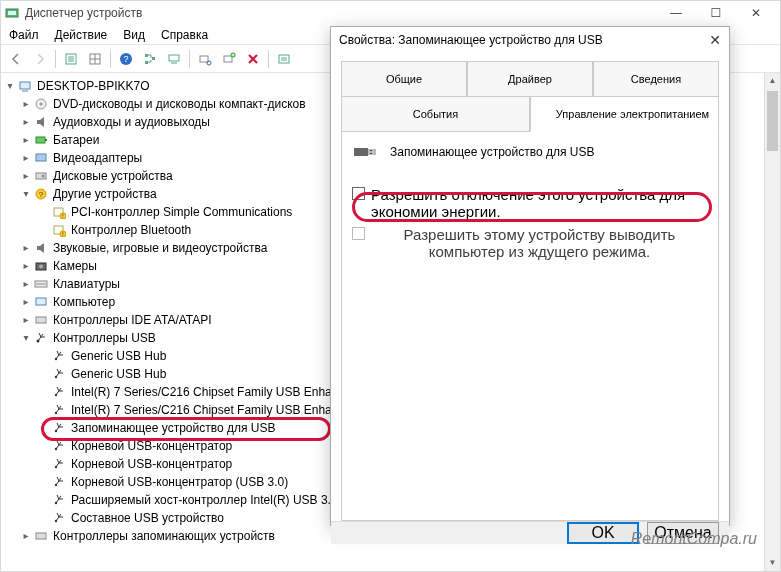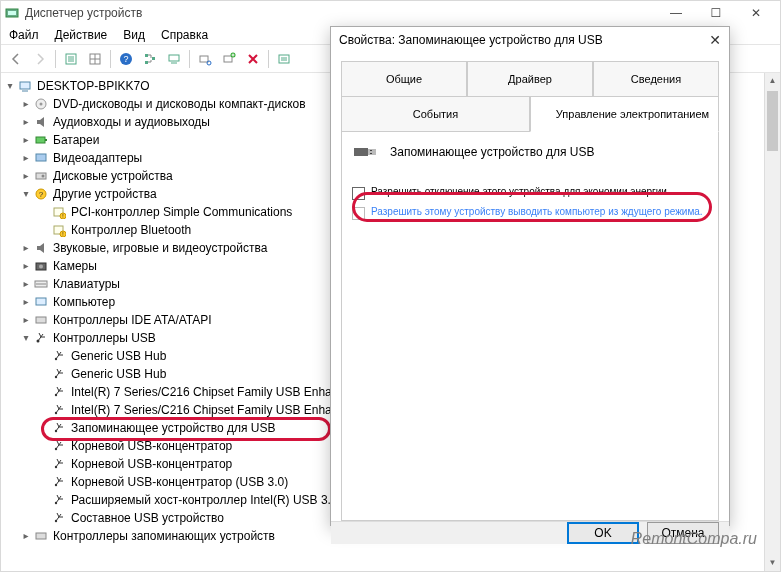--- a/index.html
+++ b/index.html
@@ -34,27 +34,27 @@
 .dlg-title { height: 26px; display: flex; align-items: center; padding: 9px 8px; font-size: 12px; }
 .dlg-title .close { margin-left: auto; font-size: 14px; color: #333; }
 .dlg-body { flex: 1; padding: 8px 10px 0; position: relative; }
 .tabs { display: flex; flex-wrap: wrap; }
 .tab { flex: 1; min-width: 100px; height: 36px; font-size: 11px; display: flex; align-items: center; justify-content: center; border: 1px solid #ccc; background: #f7f7f7; margin-bottom: -1px; }
 .tab.row2 { flex: 1 1 50%; }
 .tab.active { background: #fff; border-bottom-color: #fff; z-index: 2; position: relative; padding-left: 16px; }
 .tab-pane { min-height: 390px; border: 1px solid #ccc; background: #fff; padding: 10px; position: relative; }
 .dev-line { display: flex; align-items: center; gap: 10px; font-size: 12px; margin-bottom: 24px; }
 .dev-ico { width: 28px; height: 20px; }
-.chk-line { display: flex; align-items: flex-start; gap: 6px; font-size: 10px; margin-bottom: 6px; }
+.chk-line { display: flex; align-items: flex-start; gap: 6px; font-size: 15px; margin-bottom: 6px; }
 .chkbox { width: 13px; height: 13px; border: 1px solid #666; background: #fff; flex-shrink: 0; margin-top: 1px; }
 .chk-disabled .chkbox { border-color: #bbb; }
-.chk-disabled { color: #3b82f6; }
+.chk-disabled { color: #404040; text-align: center; }
 .chk-highlight { position: absolute; border: 3px solid #d4143c; border-radius: 16px; left: 10px; top: 60px; width: 360px; height: 30px; pointer-events: none; }
 .dlg-footer { height: 40px; display: flex; align-items: center; justify-content: flex-end; gap: 8px; padding: 0 10px; background: #f0f0f0; border-top: 1px solid #ddd; }
-.btn { min-width: 72px; height: 22px; font-size: 12px; border: 1px solid #999; background: #e9e9e9; display: flex; align-items: center; justify-content: center; }
+.btn { min-width: 72px; height: 22px; font-size: 16px; border: 1px solid #999; background: #e9e9e9; display: flex; align-items: center; justify-content: center; }
 .btn.default { border-color: #0078d7; box-shadow: 0 0 0 1px #0078d7 inset; }
 
 
 .vscroll { position: absolute; right: 0; top: 0; bottom: 0; width: 16px; background: #f0f0f0; border-left: 1px solid #ddd; }
 .vscroll .thumb { position: absolute; left: 2px; right: 2px; top: 18px; height: 60px; background: #c8c8c8; }
 .vscroll .arrow { position: absolute; left: 0; right: 0; height: 16px; display: flex; align-items: center; justify-content: center; font-size: 8px; color: #666; }
 .vscroll .up { top: 0; } .vscroll .down { bottom: 0; }
 
 .watermark { position: absolute; right: 24px; bottom: 24px; font-size: 16px; color: #808080; font-style: italic; pointer-events: none; }
 

